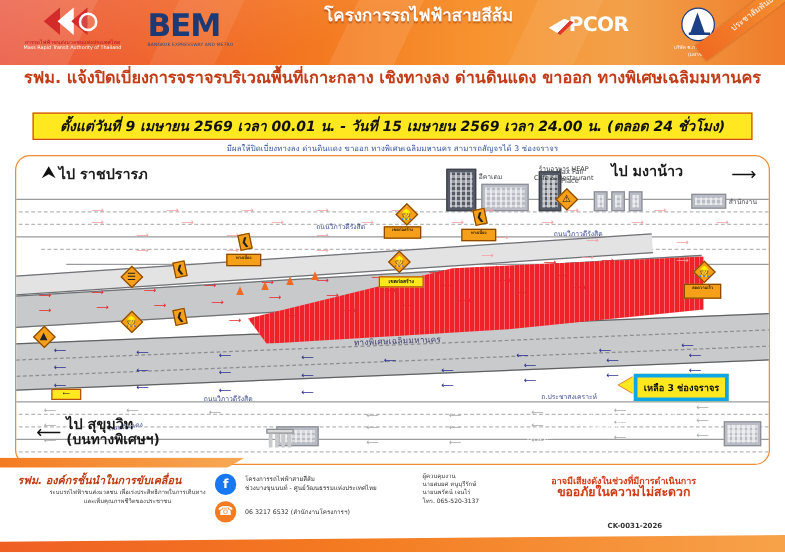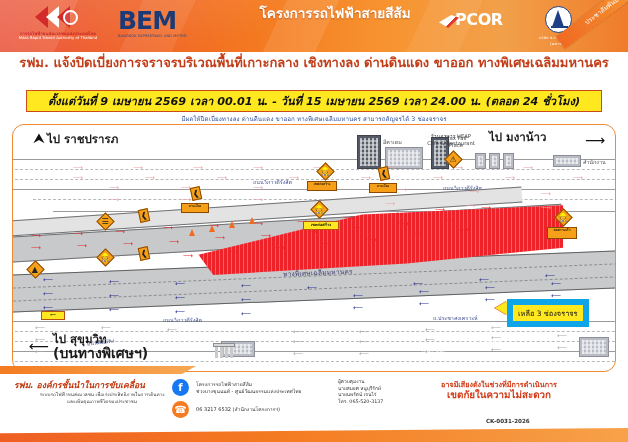--- a/index.html
+++ b/index.html
@@ -182,31 +182,31 @@
     background:
       repeating-linear-gradient(90deg, rgba(255,255,255,.75) 0 2px, rgba(0,0,0,0) 2px 4px),
       repeating-linear-gradient(0deg, rgba(255,255,255,.55) 0 2px, rgba(0,0,0,0) 2px 4px);
     opacity: .8;
   }
 
   
   .mlabel { position: absolute; font-size: 5.4px; color: #43464d; line-height: 1.25; }
   .mlabel-blue { color: #3a4b8f; }
   .dirlabel { position: absolute; font-size: 11.5px; color: #1b1b1b; font-weight: bold; line-height: 1.1; }
-  .dirlabel .sub { font-size: 14px; display: block; }
+  .dirlabel .sub { font-size: 11px; display: block; }
   .dirarrow { position: absolute; font-size: 14px; color: #111111; line-height: 1; }
 
   .utex { position: absolute; font-family: "DejaVu Serif", serif; font-size: 6.4px; color: #3a3a3a; text-align: center; line-height: 1.25; }
   .heap { position: absolute; font-size: 5.2px; color: #3a3a3a; text-align: center; line-height: 1.3; }
 
   
   .callout {
     position: absolute; left: 494px; top: 174px; z-index: 9;
-    background: #ffe81f; border: 6px solid #0ea5e9; padding: 2px 5px;
-    font-size: 7.4px; font-weight: normal; color: #111111;
+    background: #ffe81f; border: 3px solid #0ea5e9; padding: 2px 5px;
+    font-size: 7.4px; font-weight: bold; color: #111111;
   }
   .callout-tip {
     position: absolute; left: 482px; top: 176px; width: 0; height: 0; z-index: 9;
     border-top: 7px solid transparent; border-bottom: 7px solid transparent;
     border-right: 12px solid #ffe81f;
     filter: drop-shadow(-1px 0 0 #d4541c);
   }
 
   
   .sign-dia {
@@ -597,21 +597,21 @@
 
     <div class="f-right">
       <div>ผู้ควบคุมงาน</div>
       <div>นายสมยศ หนูบุรีรักษ์</div>
       <div>นายนพรัตน์ เจนไร่</div>
       <div>โทร. 065-520-3137</div>
     </div>
 
     <div class="f-sorry">
       <div class="s1">อาจมีเสียงดังในช่วงที่มีการดำเนินการ</div>
-      <div class="s2">เขตกัยในความไม่สะดวก</div>
+      <div class="s2">ขออภัยในความไม่สะดวก</div>
     </div>
 
   </div>
 
   <div class="f-code">CK-0031-2026</div>
   <div class="fbar"></div>
 
 </div>
 
 </body></html>

